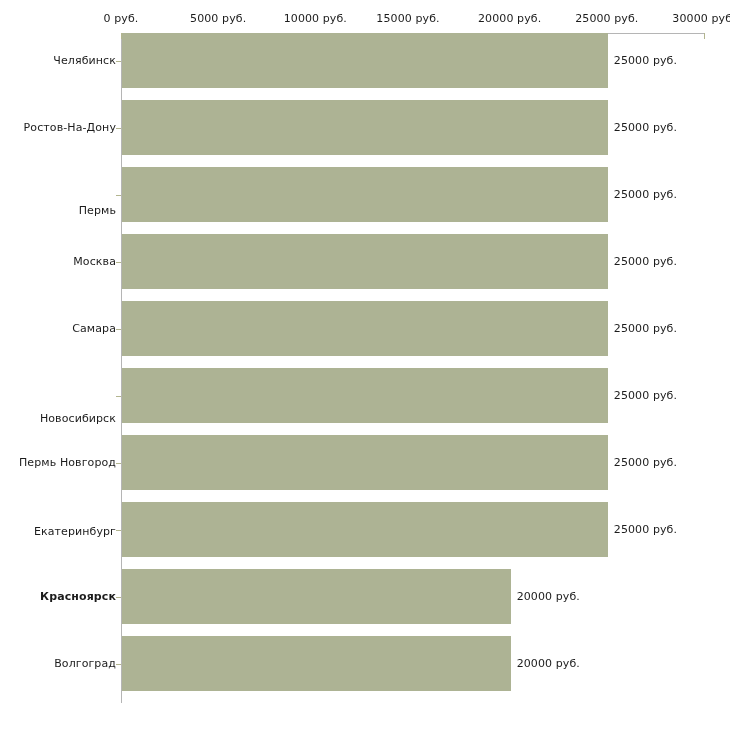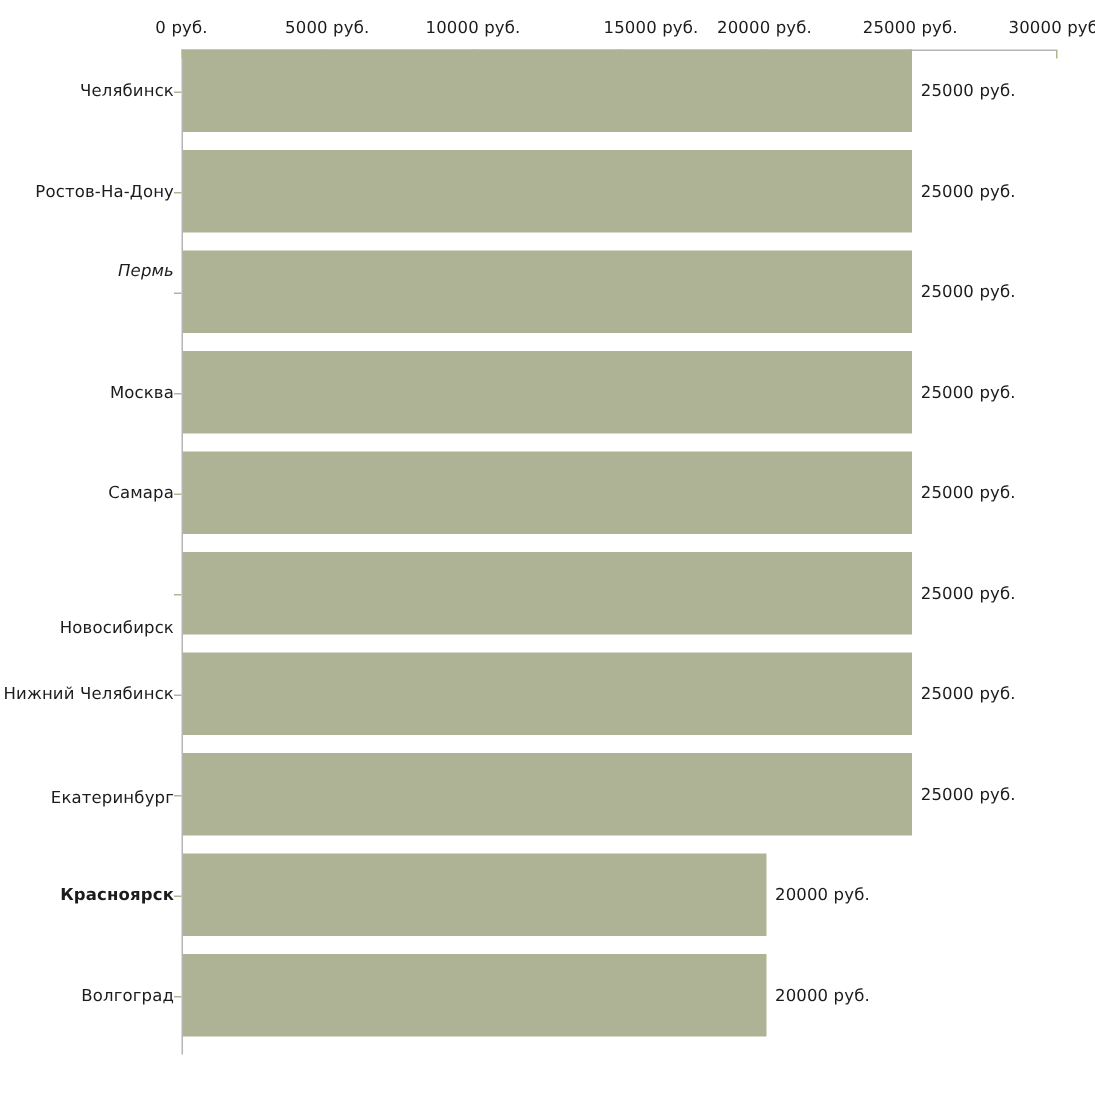--- a/index.html
+++ b/index.html
@@ -103,44 +103,44 @@
   <div class="yaxis-line"></div>
 
   <div id="xaxis-group">
       <div class="xtick" style="left: 121px;"></div>
       <div class="xlabel" style="left: 121px;">0 руб.</div>
       <div class="xtick" style="left: 218.167px;"></div>
       <div class="xlabel" style="left: 218.167px; text-align: right;">5000 руб.</div>
       <div class="xtick" style="left: 315.333px;"></div>
       <div class="xlabel" style="left: 315.333px;">10000 руб.</div>
       <div class="xtick" style="left: 412.5px;"></div>
-      <div class="xlabel" style="left: 434px;">15000 руб.</div>
+      <div class="xlabel" style="left: 408px;">15000 руб.</div>
       <div class="xtick" style="left: 509.667px;"></div>
       <div class="xlabel" style="left: 509.667px;">20000 руб.</div>
       <div class="xtick" style="left: 606.833px;"></div>
       <div class="xlabel" style="left: 606.833px;">25000 руб.</div>
       <div class="xtick" style="left: 704px;"></div>
       <div class="xlabel" style="left: 704px;">30000 руб.</div>
     </div>
 
   <div id="yaxis-group">
       <div class="ytick" style="top: 60.5px;"></div>
       <div class="ylabel" style="top: 60.5px;">Челябинск</div>
       <div class="ytick" style="top: 127.5px;"></div>
       <div class="ylabel" style="top: 127.5px;">Ростов-На-Дону</div>
       <div class="ytick" style="top: 194.5px;"></div>
-      <div class="ylabel" style="top: 181px; font-style: italic;">Пермь</div>
+      <div class="ylabel" style="top: 211px;">Пермь</div>
       <div class="ytick" style="top: 261.5px;"></div>
       <div class="ylabel" style="top: 261.5px;">Москва</div>
       <div class="ytick" style="top: 328.5px;"></div>
       <div class="ylabel" style="top: 328.5px;">Самара</div>
       <div class="ytick" style="top: 395.5px;"></div>
       <div class="ylabel" style="top: 419px;">Новосибирск</div>
       <div class="ytick" style="top: 462.5px;"></div>
-      <div class="ylabel" style="top: 462.5px;">Нижний Челябинск</div>
+      <div class="ylabel" style="top: 462.5px;">Пермь Новгород</div>
       <div class="ytick" style="top: 529.5px;"></div>
       <div class="ylabel" style="top: 532px;">Екатеринбург</div>
       <div class="ytick" style="top: 596.5px;"></div>
       <div class="ylabel" style="top: 596.5px; font-weight: bold;">Красноярск</div>
       <div class="ytick" style="top: 663.5px;"></div>
       <div class="ylabel" style="top: 663.5px; margin-left: 29px;">Волгоград</div>
     </div>
 
   <div id="bars-group">
       <div class="bar" title="Челябинск: 25000 руб." style="top: 33px; height: 55px; width: 485.833px; background: rgb(173, 179, 148);"></div>

